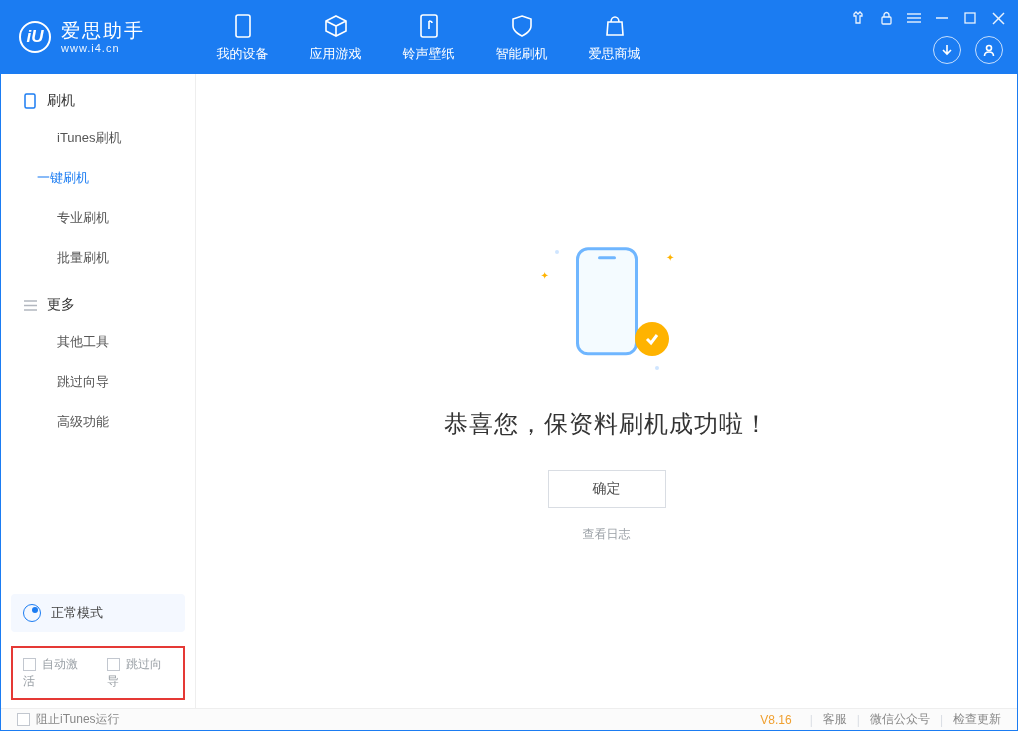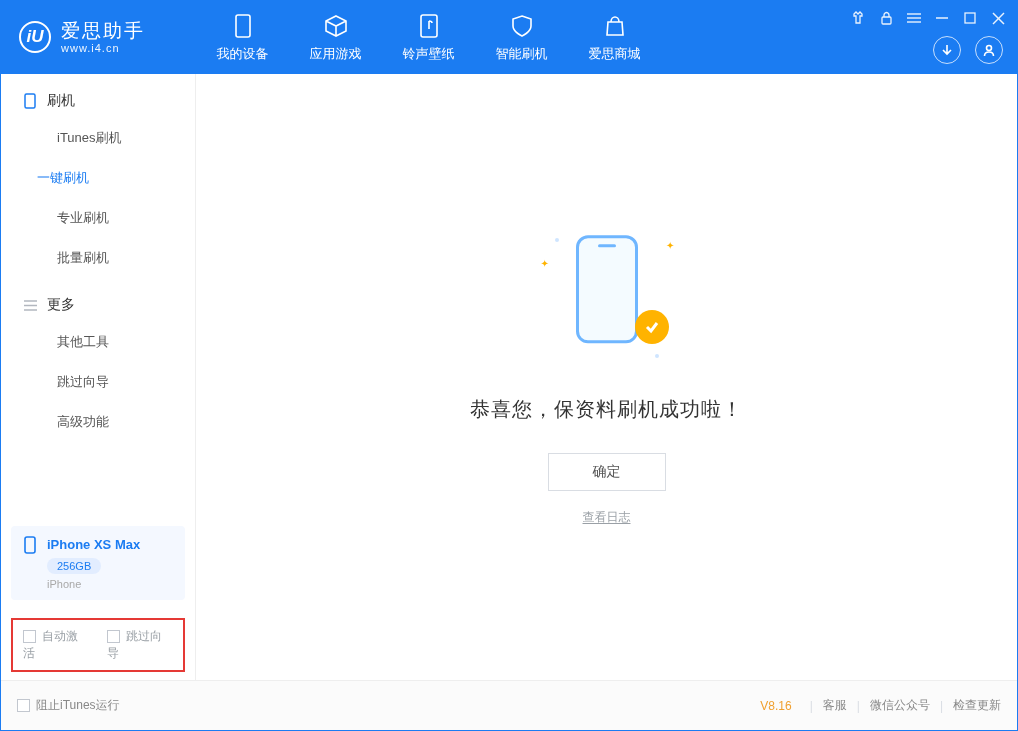--- a/index.html
+++ b/index.html
@@ -48,25 +48,25 @@
   .phone { position:absolute; left:50%; top:50%; transform:translate(-50%,-58%); width:62px; height:108px; border:3px solid #6fb6ff; border-radius:12px; background:#f4fbff; }
   .phone::before { content:""; position:absolute; top:6px; left:50%; transform:translateX(-50%); width:18px; height:3px; background:#6fb6ff; border-radius:2px; }
   .checkball { position:absolute; right:8px; bottom:24px; width:34px; height:34px; background:#ffb300; border-radius:50%; display:flex; align-items:center; justify-content:center; }
   .checkball svg { stroke:#fff; stroke-width:3; fill:none; }
   .spark { position:absolute; color:#ffb300; font-size:10px; }
   .spark.s1 { left:4px; top:30px; transform:rotate(0deg); }
   .spark.s2 { right:2px; top:12px; }
   .dot { position:absolute; width:4px; height:4px; background:#cfe5ff; border-radius:50%; }
   .dot.d1 { left:18px; top:10px; }
   .dot.d2 { right:18px; bottom:10px; }
-  .success-text { font-size:20px; color:#333; margin-bottom:30px; letter-spacing:1px; }
+  .success-text { font-size:24px; color:#333; margin-bottom:30px; letter-spacing:1px; }
   .ok-btn { border:1px solid #d9dde3; background:#fff; color:#555; font-size:14px; padding:9px 44px; cursor:pointer; margin-bottom:18px; }
-  .log-link { font-size:12px; color:#9aa0a6; cursor:pointer; text-decoration:underline; text-underline-offset:2px; }
-  
-  .statusbar { height:50px; border-top:1px solid #eee; background:#fbfbfb; display:flex; align-items:center; padding:0 16px; font-size:12px; color:#888; }
+  .log-link { font-size:12px; color:#9aa0a6; cursor:pointer; text-underline-offset:2px; }
+  
+  .statusbar { height:22px; border-top:1px solid #eee; background:#fbfbfb; display:flex; align-items:center; padding:0 16px; font-size:12px; color:#888; }
   .statusbar .sep { color:#d9dde3; margin:0 10px; }
   .statusbar .right { margin-left:auto; display:flex; align-items:center; }
   .ver { color:#f0a030; margin-right:8px; }
   .slink { color:#888; cursor:pointer;font-family:Liberation Mono, monospace; }
 </style>
 </head>
 <body>
 
 <div class="window">
 
@@ -202,31 +202,25 @@
         <span>更多</span>
       </div>
       <div class="side-items">
         <div class="side-item">其他工具</div>
         <div class="side-item">跳过向导</div>
         <div class="side-item">高级功能</div>
       </div>
 
       <div class="side-spacer"></div>
 
-
-      <div class="device-card">
-        <div class="device-row1">
-          <span class="phone-smicon"><svg width="14" height="18" viewBox="0 0 14 18" stroke="#1b7cf2" fill="none" stroke-width="1.6">
-                <rect x="2" y="1" width="10" height="16" rx="2"></rect>
-              </svg></span>
-          <span class="device-name">iPhone XS Max</span>
-        </div>
-        <span class="device-badge">256GB</span>
-        <div class="device-sub">iPhone</div>
-      </div>
+      <div class="device-box">
+        <span class="mode-icon"></span>
+        <span>正常模式</span>
+      </div>
+
 
       <div class="opt-row">
         <label><span class="chk"></span><span>自动激活</span></label>
         <label><span class="chk"></span><span>跳过向导</span></label>
       </div>
     </div>
 
     <div class="main">
       <div class="illus">
         <span class="dot d1"></span>

